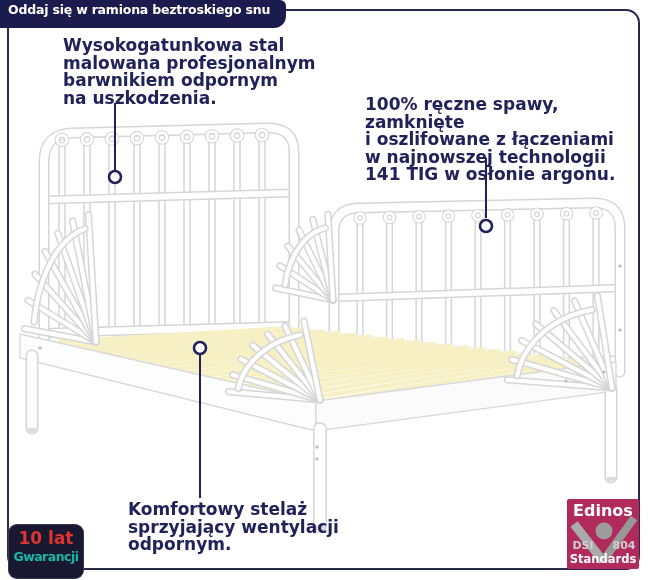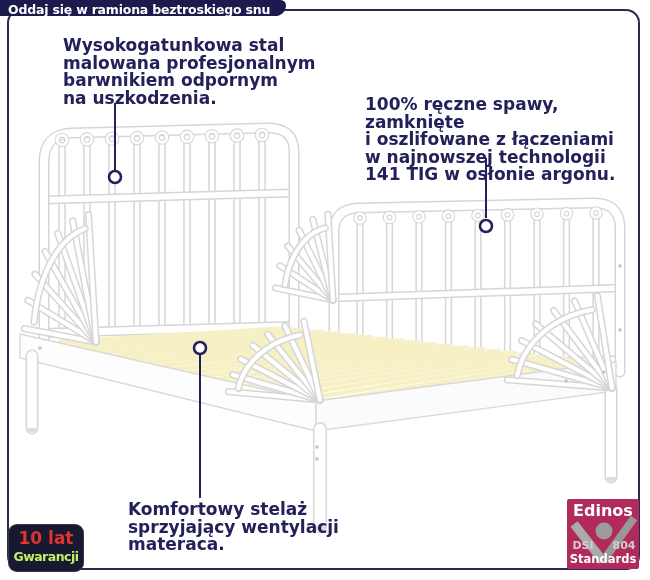--- a/index.html
+++ b/index.html
@@ -8,21 +8,21 @@
     font-family:"DejaVu Sans","Liberation Sans",sans-serif;
   }
   
   #frame{
     position:absolute;left:7px;top:9px;width:633px;height:561px;
     border:2px solid var(--frame-border,#2a2a4d);border-radius:14px;
     box-sizing:border-box;z-index:1;background:transparent;
   }
   
   #banner{
-    position:absolute;left:0;top:0;height:16px;z-index:6;
+    position:absolute;left:0;top:0;height:28px;z-index:6;
     background:var(--banner-navy,#1b1b4d);color:#fff;
     font-size:12.5px;font-weight:bold;line-height:20px;letter-spacing:-0.2px;
     padding:0 16px 0 8px;border-radius:0 6px 12px 0;white-space:nowrap;
   }
   
   #elior{position:absolute;left:494px;top:5px;width:150px;height:76px;z-index:5;}
   #elior svg{position:absolute;left:0;top:0;}
   #elior .wordmark{
     position:absolute;left:60px;top:20px;color:var(--elior-black,#1a1a1a);
     font-size:35px;font-weight:bold;letter-spacing:0px;
@@ -31,30 +31,30 @@
   
   .callout{
     position:absolute;color:var(--navy,#232159);font-size:17px;font-weight:bold;
     line-height:17.5px;white-space:pre-line;z-index:5;
   }
   #callout-steel{left:63px;top:37px;}
   #callout-welds{left:365px;top:96px;}
   #callout-slats{left:128px;top:501px;}
   
   #warranty{
-    position:absolute;left:8px;top:524px;width:76px;height:48px;z-index:7;
+    position:absolute;left:8px;top:524px;width:76px;height:55px;z-index:7;
     background:var(--badge-navy,#181830);border-radius:9px;text-align:center;
     box-shadow:inset 0 0 0 1px rgba(255,255,255,0.15);
   }
   #warranty .duration{
     display:block;margin-top:4px;color:var(--accent-red,#e0342e);
     font-size:17px;font-weight:bold;line-height:20px;
   }
   #warranty .label{
-    display:block;color:#bef264;font-size:12.5px;font-weight:bold;
+    display:block;color:#14b8a6;font-size:12.5px;font-weight:bold;
     line-height:17px;letter-spacing:-0.5px;
   }
   
   #standards{position:absolute;left:567px;top:499px;z-index:7;}
   
   #scene{position:absolute;left:0;top:0;z-index:3;}
   .svgtext{font-family:"DejaVu Sans","Liberation Sans",sans-serif;}
 </style>
 </head>
 <body>
@@ -71,21 +71,21 @@
   <div id="callout-steel" class="callout">Wysokogatunkowa stal
 malowana profesjonalnym
 barwnikiem odpornym
 na uszkodzenia.</div>
   <div id="callout-welds" class="callout">100% ręczne spawy, zamknięte
 i oszlifowane z łączeniami
 w najnowszej technologii
 141 TIG w osłonie argonu.</div>
   <div id="callout-slats" class="callout">Komfortowy stelaż
 sprzyjający wentylacji
-materaca.</div>
+odpornym.</div>
 
   <svg id="scene" width="650" height="580" viewBox="0 0 650 580">
     <g id="bed">
         <path d="M 62 134 L 62 332" fill="none" stroke="#d6d6d6" stroke-width="7.6" stroke-linecap="round" stroke-linejoin="round"></path>
         <path d="M 62 134 L 62 332" fill="none" stroke="#ffffff" stroke-width="4.6" stroke-linecap="round" stroke-linejoin="round"></path>
         <path d="M 87 133.375 L 87 331.125" fill="none" stroke="#d6d6d6" stroke-width="7.6" stroke-linecap="round" stroke-linejoin="round"></path>
         <path d="M 87 133.375 L 87 331.125" fill="none" stroke="#ffffff" stroke-width="4.6" stroke-linecap="round" stroke-linejoin="round"></path>
         <path d="M 112 132.75 L 112 330.25" fill="none" stroke="#d6d6d6" stroke-width="7.6" stroke-linecap="round" stroke-linejoin="round"></path>
         <path d="M 112 132.75 L 112 330.25" fill="none" stroke="#ffffff" stroke-width="4.6" stroke-linecap="round" stroke-linejoin="round"></path>
         <path d="M 137 132.125 L 137 329.375" fill="none" stroke="#d6d6d6" stroke-width="7.6" stroke-linecap="round" stroke-linejoin="round"></path>

